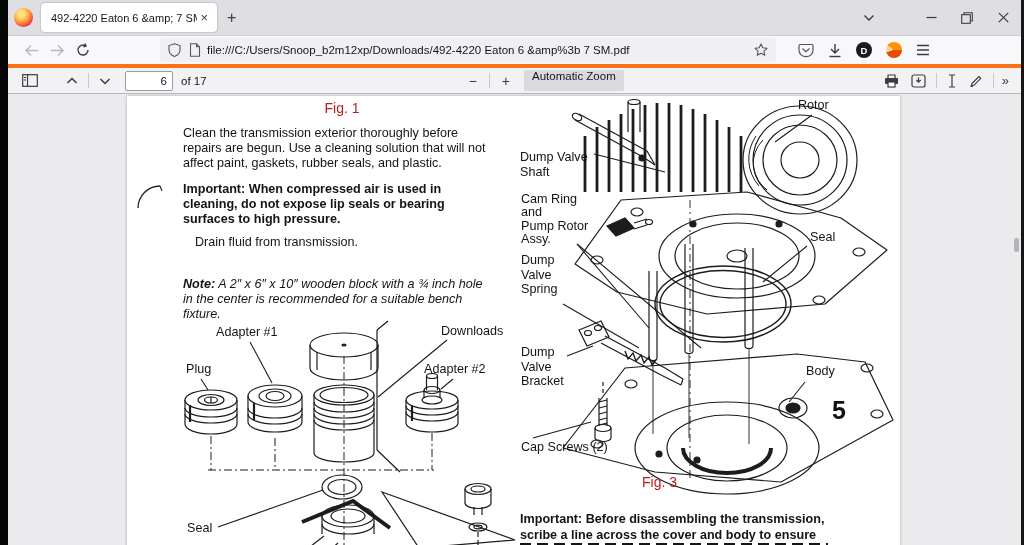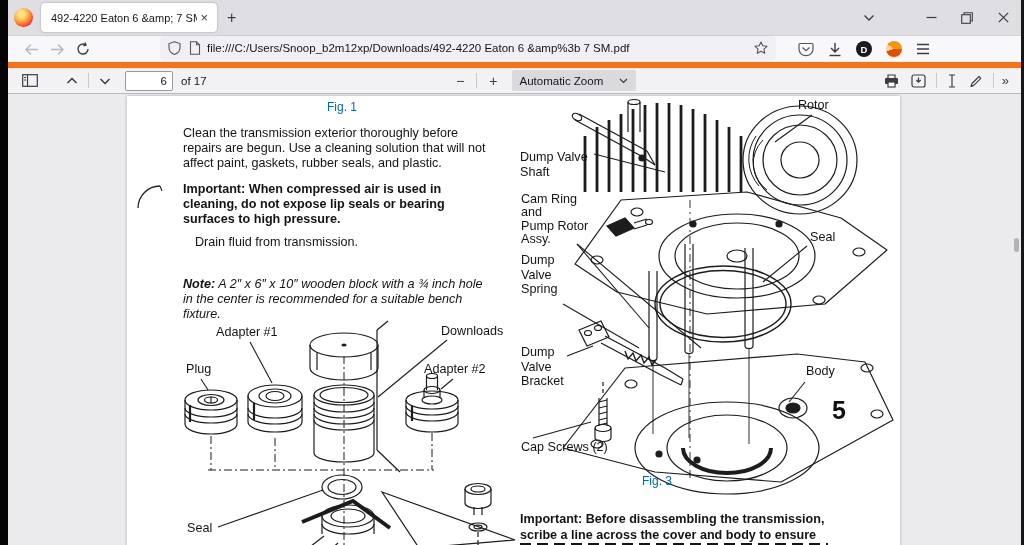--- a/index.html
+++ b/index.html
@@ -14,54 +14,54 @@
     background:radial-gradient(circle at 38% 32%, #ffe083 0 18%, #ffb43f 38%, #ff7139 58%, #e22850 78%, #a5196e 100%);}
   .tab{display:flex;align-items:center;width:176px;height:29px;background:#fff;border-radius:4px;
     box-shadow:0 0 2px rgba(0,0,0,.35);padding:0 6px 0 10px;}
   .tab-title{flex:1;font-size:11px;color:#15141a;white-space:nowrap;overflow:hidden;}
   .tab-close{font-size:13px;color:#3c3c44;padding:0 3px;line-height:1;}
   .newtab{font-size:16px;color:#3c3c44;padding:0 10px;line-height:1;}
   .tabbar-spacer{flex:1;}
   .winbtn{width:36px;height:26px;display:flex;align-items:center;justify-content:center;color:#3c3c44;}
 
   
-  .navbar{height:32px;background:#f8f8fa;display:flex;padding:0 10px;border-bottom:6px solid #f97316;}
+  .navbar{height:32px;background:#f8f8fa;display:flex;align-items:center;padding:0 10px;border-bottom:4px solid #f97316;}
   .navbtn{width:26px;display:flex;justify-content:center;align-items:center;}
   .urlbar{display:flex;align-items:center;height:24px;background:#f0f0f4;border-radius:4px;
     margin-left:64px;width:616px;padding:0 8px;}
   .url-text{flex:1;font-size:11.5px;color:#15141a;white-space:nowrap;overflow:hidden;margin-left:6px;}
   .nav-right{display:flex;align-items:center;margin-left:22px;gap:14px;}
   .ext-d{width:16px;height:16px;border-radius:50%;background:#1b1b1f;color:#fff;font-size:9.5px;font-weight:bold;
     display:flex;align-items:center;justify-content:center;}
   .ext-o{width:16px;height:16px;border-radius:50%;
     background:conic-gradient(#ff9400 0 25%, #e34d00 25% 70%, #ffd29d 70% 85%, #ff9400 85%);}
 
   
   .pdfbar{height:26px;background:#f2f2f5;border-bottom:1px solid #b9b9bf;display:flex;align-items:center;padding:0 8px;}
   .pdfbtn{display:flex;align-items:center;justify-content:center;padding:0 6px;color:#3b3b44;}
   .vsep{width:1px;height:15px;background:#c9c9cf;margin:0 4px;}
   .page-input{width:48px;height:20px;border:1px solid #9a9aa5;border-radius:2px;background:#fff;
     font-size:11.5px;text-align:right;padding:0 5px;color:#15141a;margin:0 4px 0 8px;}
   .of-label{font-size:11.5px;color:#15141a;margin-left:4px;}
   .flex1{flex:1;}
   .zoomglyph{font-size:14px;color:#3b3b44;padding:0 8px;}
   .zoom-select{display:flex;align-items:center;height:21px;background:#d9d9de;border-radius:2px;
-    padding:0 8px;margin-left:6px;gap:16px;}
+    padding:0 8px;margin-left:6px;gap:16px;flex-direction:column;}
   .zoom-select-label{font-size:11.5px;color:#16161d;}
   .more{font-size:13px;color:#3b3b44;padding:0 4px;}
 
   
   .content{position:relative;height:451px;background:#ebebee;overflow:hidden;}
   .pdf-page{position:absolute;left:119px;top:2px;width:773px;height:460px;background:#fff;
     box-shadow:0 0 3px rgba(0,0,0,.28);}
   .abs{position:absolute;}
   .ptext{font-size:12.6px;line-height:15px;color:#141414;white-space:pre-line;}
   .pbold{font-weight:bold;}
   .lbl{font-size:12.6px;line-height:14.5px;color:#141414;white-space:pre-line;}
-  .caption{font-size:12px;color:#0369a1;}
+  .caption{font-size:14px;color:#b91c1c;}
   .pagenum{font-size:25px;font-weight:bold;color:#111;}
   .cliptext{height:3px;background:repeating-linear-gradient(90deg,#151515 0 11px,transparent 11px 17px);}
   .scroll-thumb{position:absolute;left:1006px;top:144px;width:5px;height:14px;background:#b2b2b7;border-radius:3px;}
   svg{display:block;}
   .icon{display:block;}
 </style>
 </head>
 <body>
 
 <div id="screen">

